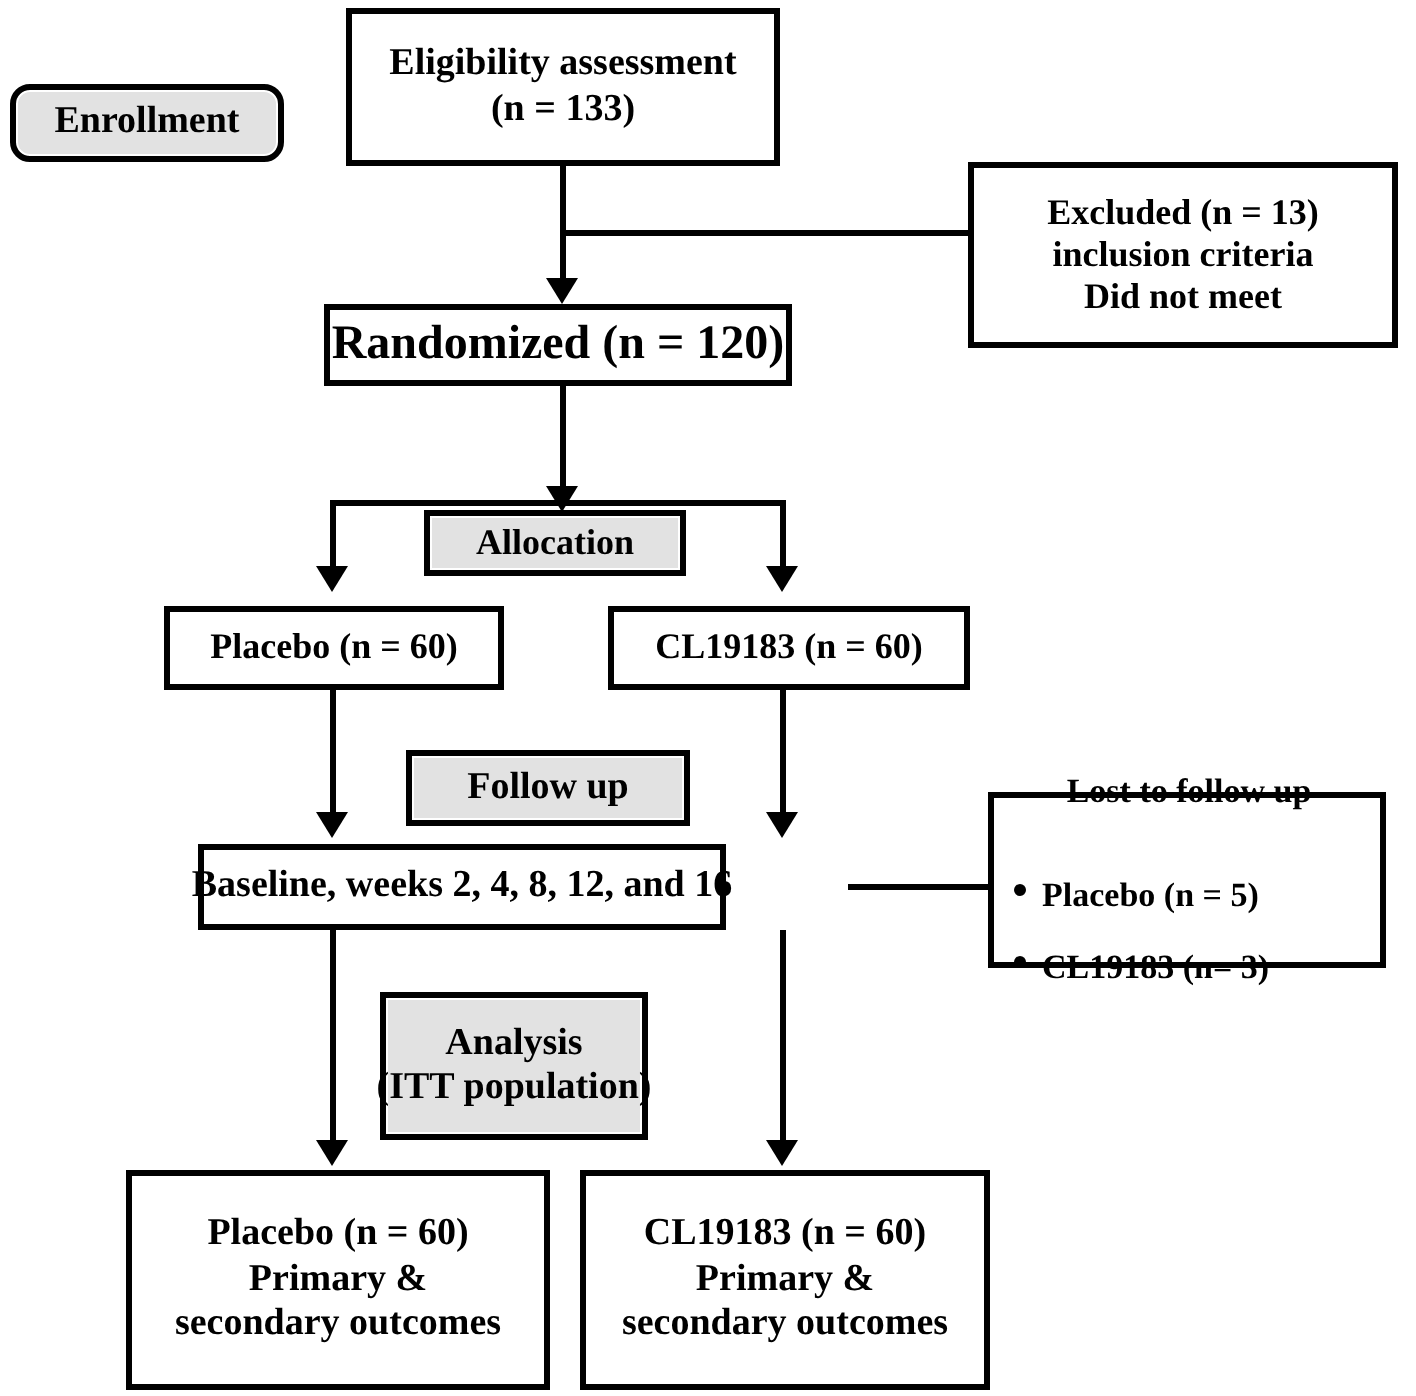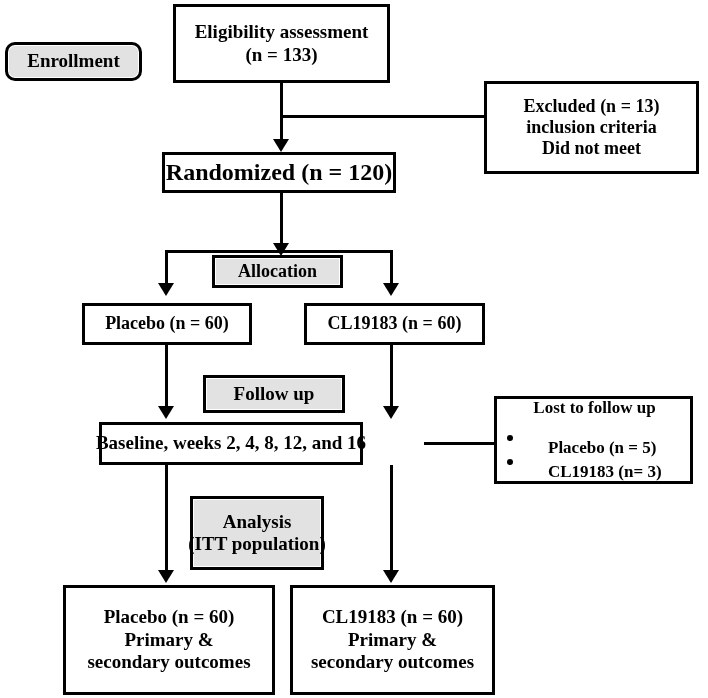--- a/index.html
+++ b/index.html
@@ -52,24 +52,23 @@
   }
   .box.bulleted .hdr {
     display: block;
     width: 100%;
     text-align: center;
     white-space: nowrap;
     margin-bottom: 16px;
   }
   .box.bulleted .bullet-row {
     display: flex;
-    align-items: flex-start;
+    align-items: center;
     white-space: nowrap;
-    margin-top: 4px;
-    gap: 27px;
+    margin-top: 16px;
   }
   .box.bulleted .bullet-dot {
     display: inline-block;
     width: 6px;
     height: 6px;
     border-radius: 50%;
     background: #000;
     margin-right: 8px;
     flex: 0 0 auto;
     position: relative;

